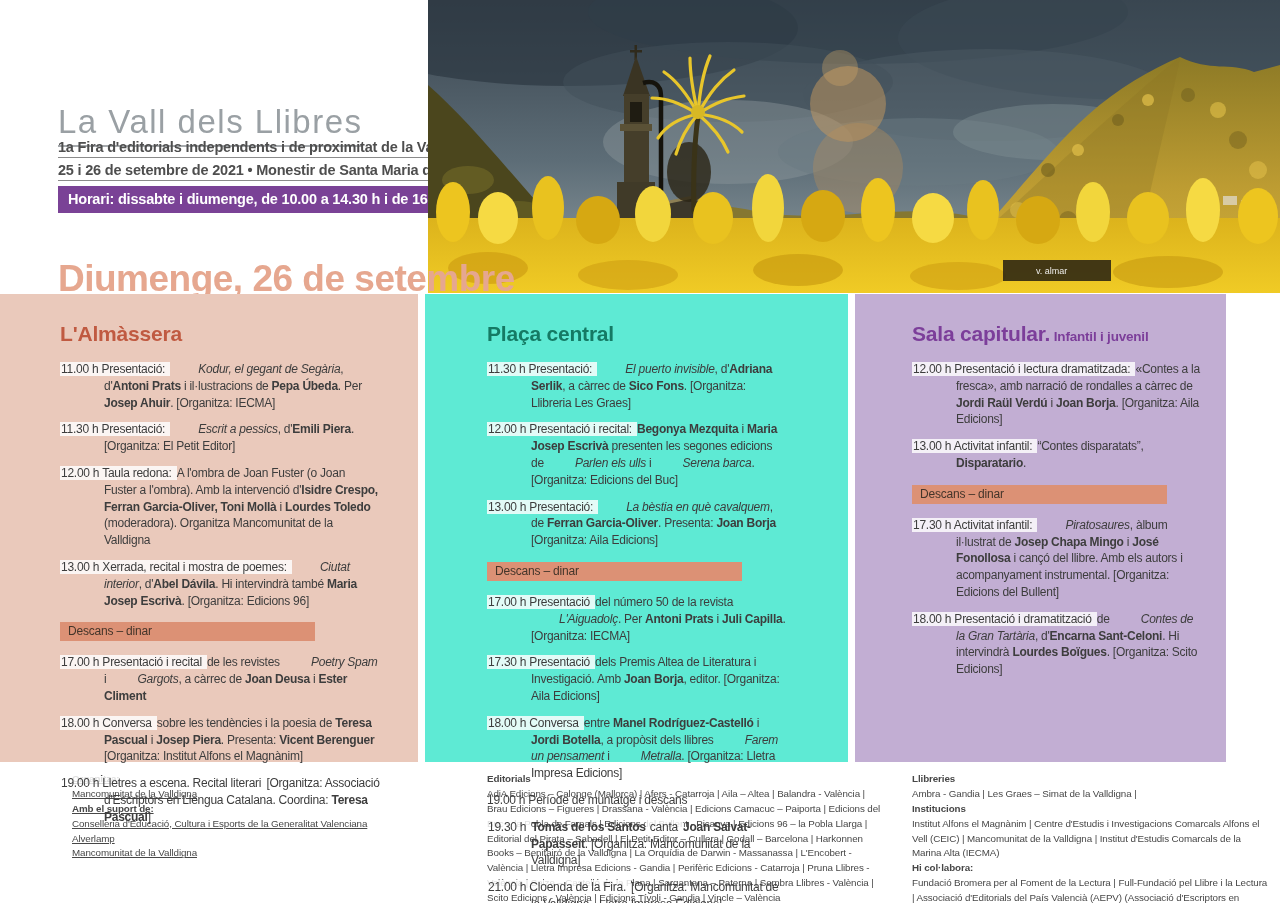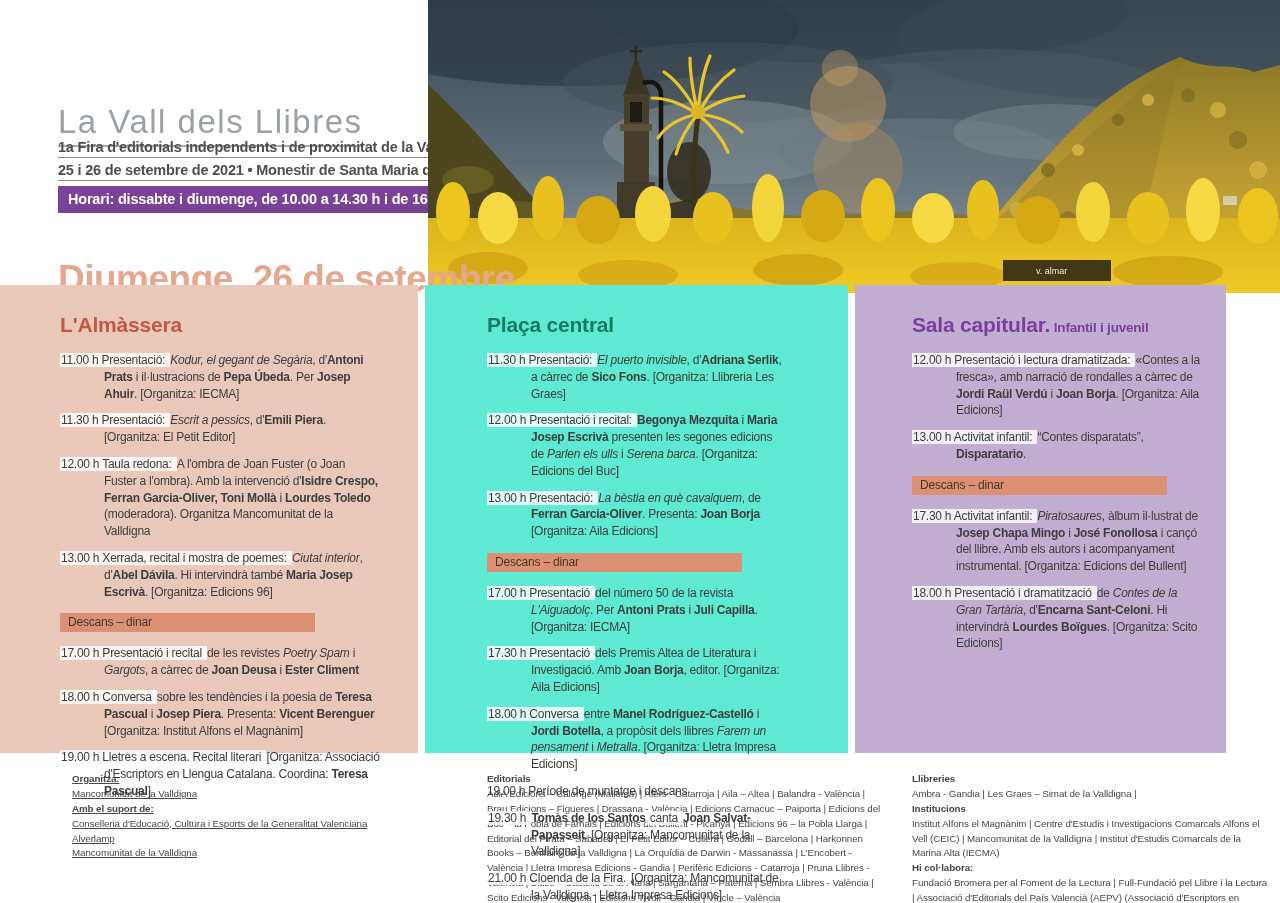--- a/index.html
+++ b/index.html
@@ -28,38 +28,38 @@
   }
   #day-heading{
     left:58px;top:258px;font-size:37px;font-weight:700;color:#e6a78f;
     letter-spacing:-0.5px;z-index:1;white-space:nowrap;
   }
 
   
   #photo{left:428px;top:0;width:852px;height:293px;display:block;}
 
   
-  .panel{top:285px;height:468px;z-index:2;box-sizing:border-box;padding-top:28px;}
+  .panel{top:294px;height:468px;z-index:2;box-sizing:border-box;padding-top:28px;}
   #panel-left  {left:0;   width:418px;background:#eac9bb;padding-left:60px;padding-right:38px;}
   #panel-mid   {left:425px;width:423px;background:#5eead4;padding-left:62px;padding-right:62px;}
   #panel-right {left:855px;width:371px;background:#c2aed3;padding-left:57px;padding-right:25px;}
 
   .panel-title{font-size:21px;font-weight:700;margin:0 0 15px 0;letter-spacing:-0.2px;}
   #panel-left  .panel-title{color:#c05a41;}
   #panel-mid   .panel-title{color:#157a64;}
   #panel-right .panel-title{color:#7c3e9a;}
   .panel-title .title-sub{font-size:13.5px;}
 
   .entry{
     font-size:12px;line-height:1.4;color:#3d3d3d;margin-bottom:10px;
     padding-left:44px;text-indent:-44px;letter-spacing:-0.25px;
   }
   .seg-hl{background:rgba(255,255,255,0.82);padding:0 2px 0 1px;}
   .seg-b{font-weight:700;}
-  .seg-i{font-style:italic;}
+  .seg-i{font-style:italic;margin-left:28px;}
   .break-bar{
     background:#dc9175;color:#44352a;font-size:12px;letter-spacing:-0.2px;
     padding:2px 8px 3px 8px;margin:13px 0;width:255px;box-sizing:border-box;
   }
 
   
   .foot{font-size:9.8px;line-height:1.52;color:#474747;letter-spacing:-0.1px;top:772px;}
   #footer-col1{left:72px;width:370px;text-decoration:underline;}
   #footer-col2{left:487px;width:396px;}
   #footer-col3{left:912px;width:356px;}

